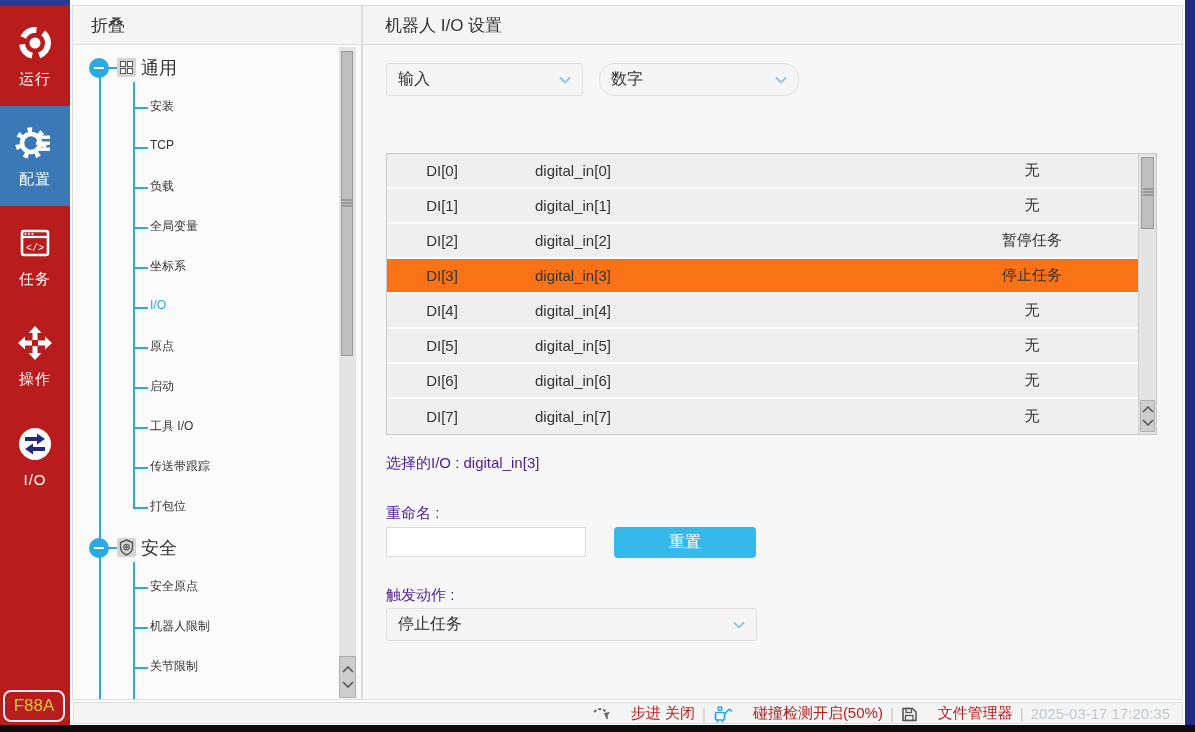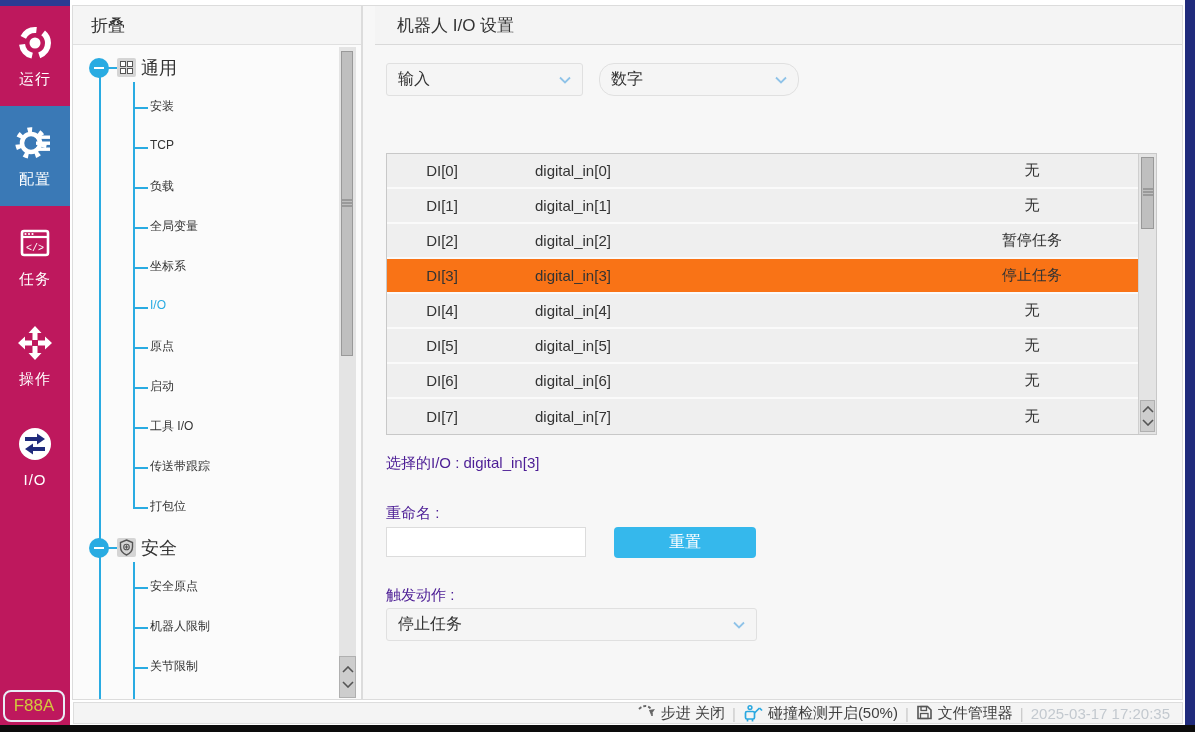--- a/index.html
+++ b/index.html
@@ -4,21 +4,21 @@
 <style>
   * { margin:0; padding:0; box-sizing:border-box; }
   body { background:#ffffff; font-family:"Liberation Sans","DejaVu Sans",sans-serif; }
   .app { position:relative; width:1195px; height:732px; background:#ffffff; overflow:hidden; }
 
   
   .bottom-strip { position:absolute; left:0; right:0; bottom:0; height:7px; background:#0c0c0c; }
   .right-strip  { position:absolute; right:0; top:0; width:10px; height:725px; background:#202b7c; }
 
   
-  .sidebar { position:absolute; left:0; top:0; width:70px; height:725px; background:#be185d; }
+  .sidebar { position:absolute; left:0; top:0; width:70px; height:725px; background:#b91c1c; }
   .sidebar-top-strip { height:6px; background:#2c3b92; }
   .side-item { width:70px; height:100px; display:flex; flex-direction:column; align-items:center;
                justify-content:center; gap:7px; cursor:pointer; }
   .side-item.active { background:#3a79b6; }
   .side-item .lbl { color:#ffffff; font-size:15px; letter-spacing:1px; }
   .side-item svg { display:block; }
   .device-badge { position:absolute; left:3px; top:690px; width:62px; height:32px;
                   border:2px solid #e9ecf6; border-radius:8px; color:#d2c83e;
                   font-size:17px; display:flex; align-items:center; justify-content:center; }
 
@@ -42,21 +42,21 @@
   
   .sb-track { position:absolute; background:#e4e4e4; }
   .sb-thumb { position:absolute; background:#bfbfbf; border:1px solid #999; }
   .sb-grip { position:absolute; left:50%; top:50%; transform:translate(-50%,-50%); width:10px; height:9px; }
   .sb-grip i { display:block; height:1px; background:#777; margin-bottom:2px; }
   .sb-btns { position:absolute; background:#cdcdcd; border:1px solid #b0b0b0;
              display:flex; flex-direction:column; align-items:center; justify-content:space-evenly; }
 
   
   .main-card { position:absolute; left:362px; top:5px; width:821px; height:695px;
-               background:#f7f7f7; border:1px solid #dcdcdc;padding-left:12px; }
+               background:#f7f7f7; border:1px solid #dcdcdc; }
   .main-header { height:39px; background:#f4f4f4; border-bottom:1px solid #d9d9d9;
                  font-size:17px; color:#333; line-height:39px; padding-left:22px; }
   .dropdown { position:absolute; height:33px; background:#f5f5f5; border:1px solid #e0e0e0;
               border-radius:3px; display:flex; align-items:center; justify-content:space-between;
               padding:0 11px; font-size:16px; color:#333; cursor:pointer; }
   .col-headers { position:absolute; left:24px; top:112px; width:751px; display:grid;
                  grid-template-columns:110px 225px 204px 1fr; font-size:15px; color:#333; }
   .col-headers div { text-align:center; }
   .col-headers div:nth-child(2) { text-align:left; padding-left:38px; }
   .io-table { position:absolute; left:23px; top:147px; width:771px; height:282px;
@@ -74,21 +74,21 @@
                   border:1px solid #dcdcdc; background:#ffffff; font-size:15px; padding:0 8px;
                   font-family:inherit; }
   .reset-btn { position:absolute; left:251px; top:521px; width:142px; height:31px;
                background:#35b8ec; border:none; border-radius:4px; color:#ffffff;
                font-size:16px; cursor:pointer; font-family:inherit; }
 
   
   .status-bar { position:absolute; left:73px; top:702px; width:1110px; height:22px;
                 background:#f4f4f4; border:1px solid #dddddd; display:flex; align-items:center;
                 justify-content:flex-end; column-gap:7px; padding-right:12px; font-size:15px; }
-  .status-group { display:flex; align-items:flex-start; gap:5px; color:#404040; cursor:pointer; }
+  .status-group { display:flex; align-items:flex-end; gap:20px; color:#b91c1c; cursor:pointer; }
   .status-sep { color:#c9c9c9; }
   .status-time { color:#c3c9cf; }
 </style>
 </head>
 <body>
 
 <div class="app">
 
   <div class="sidebar">
     <div class="sidebar-top-strip"></div>

